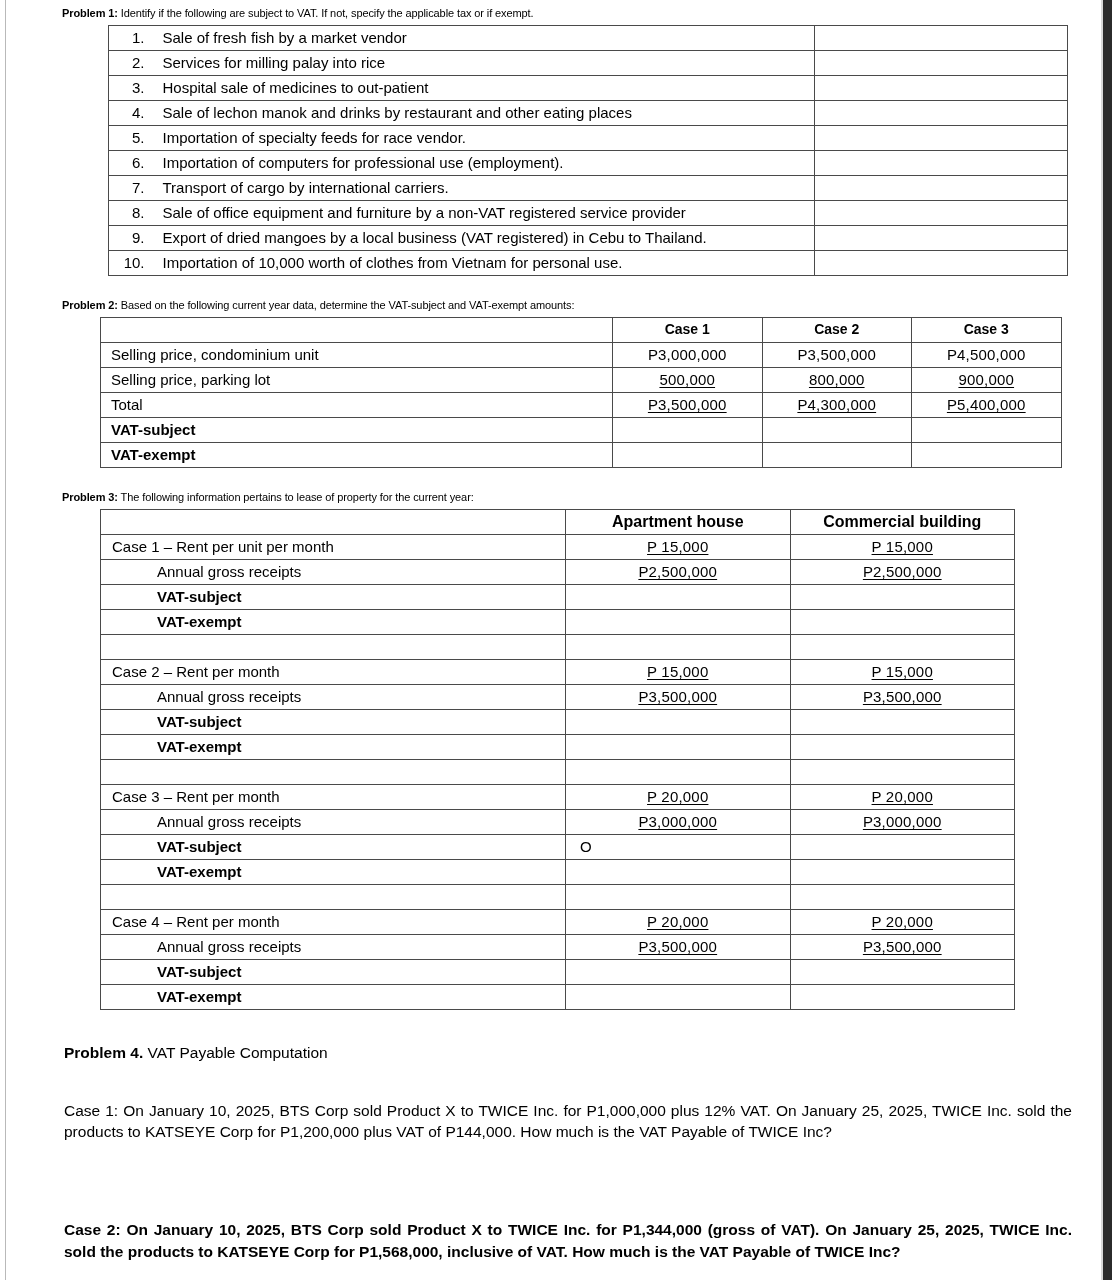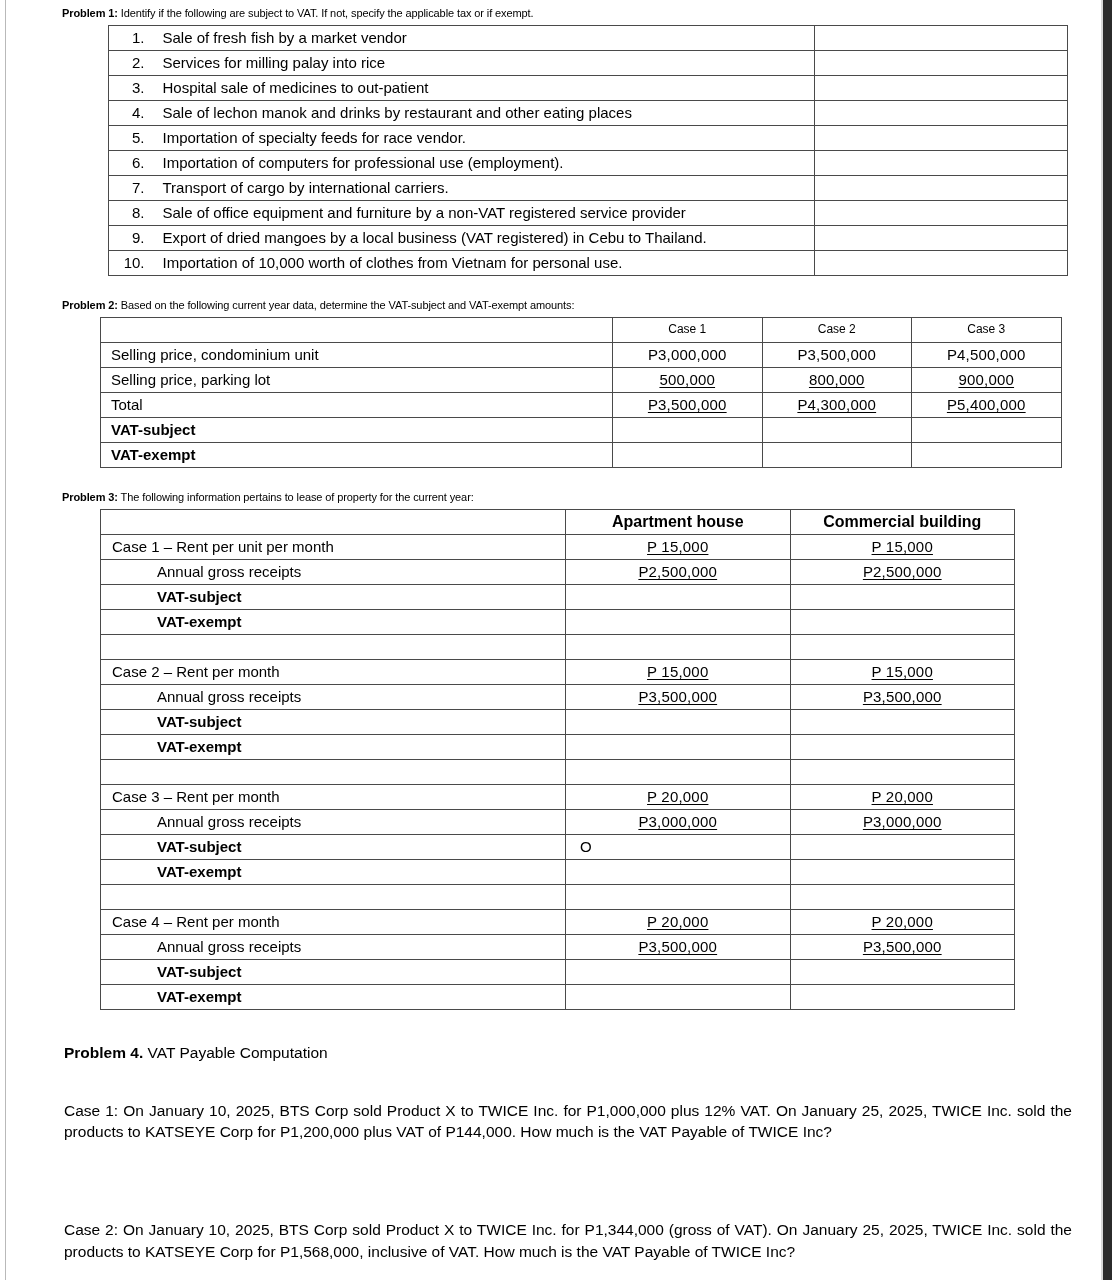--- a/index.html
+++ b/index.html
@@ -83,21 +83,21 @@
 
   
   .p2-wrap { margin-top: 22px; }
   .tbl-p2 {
     width: 914px;
     margin-left: 38px;
     margin-top: 4px;
   }
   .tbl-p2 td.lbl { width: 512px; padding-left: 10px; }
   .tbl-p2 td.val { width: 149.5px; text-align: center; }
-  .tbl-p2 td.hd  { text-align: center; font-weight: normal; font-size: 12px; }
+  .tbl-p2 td.hd  { text-align: center; font-weight: bold; font-size: 14px; }
   .tbl-p2 td.bold { font-weight: bold; }
 
   
   .p3-wrap { margin-top: 22px; }
   .tbl-p3 {
     width: 914px;
     margin-left: 38px;
     margin-top: 4px;
   }
   .tbl-p3 td.lbl  { width: 465px; padding-left: 11px; }
@@ -113,21 +113,21 @@
   
   .p4-wrap { margin-top: 34px; padding-left: 2px; }
   .p4-title { font-size: 15.5px; margin-bottom: 0; }
   .p4-case {
     font-size: 15.5px;
     line-height: 1.4;
     text-align: justify;
     margin-top: 38px;
     width: 1008px;
   }
-  .p4-case.second { margin-top: 76px; }
+  .p4-case.second { margin-top: 76px; font-weight: bold; }
 </style>
 </head>
 <body>
 
 <div class="page-edge-left"></div>
 <div class="page-edge-right-inner"></div>
 <div class="page-edge-right"></div>
 
 <div class="sheet">
   <div class="content">

